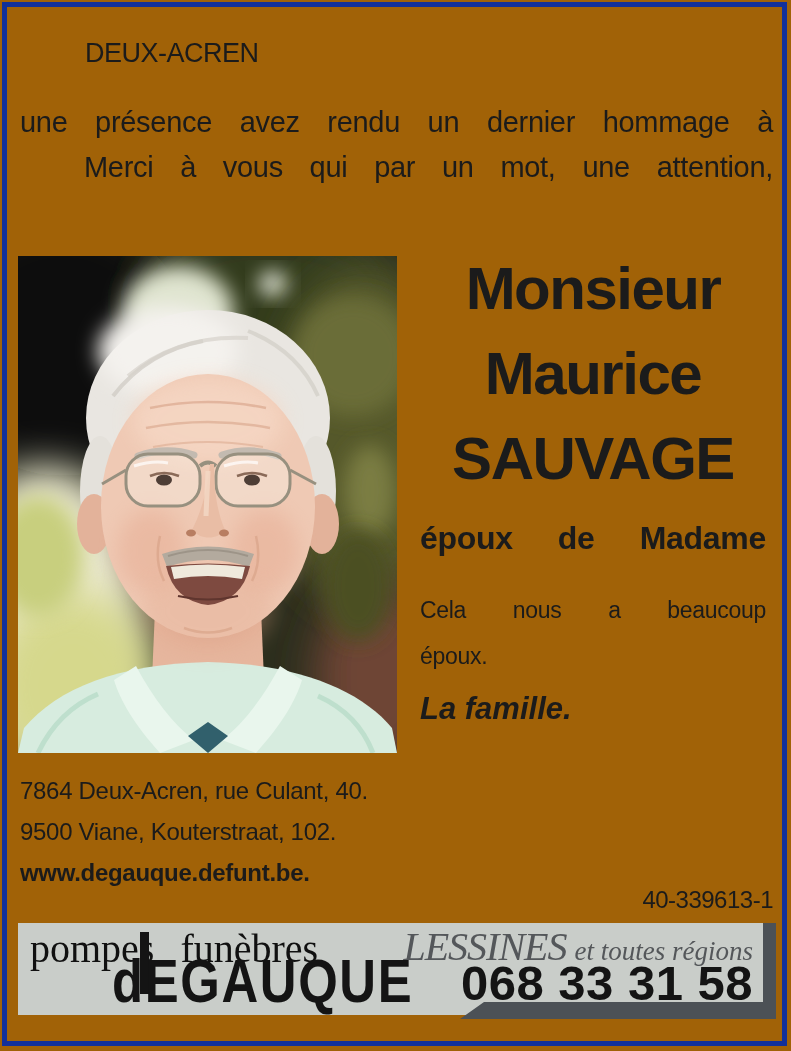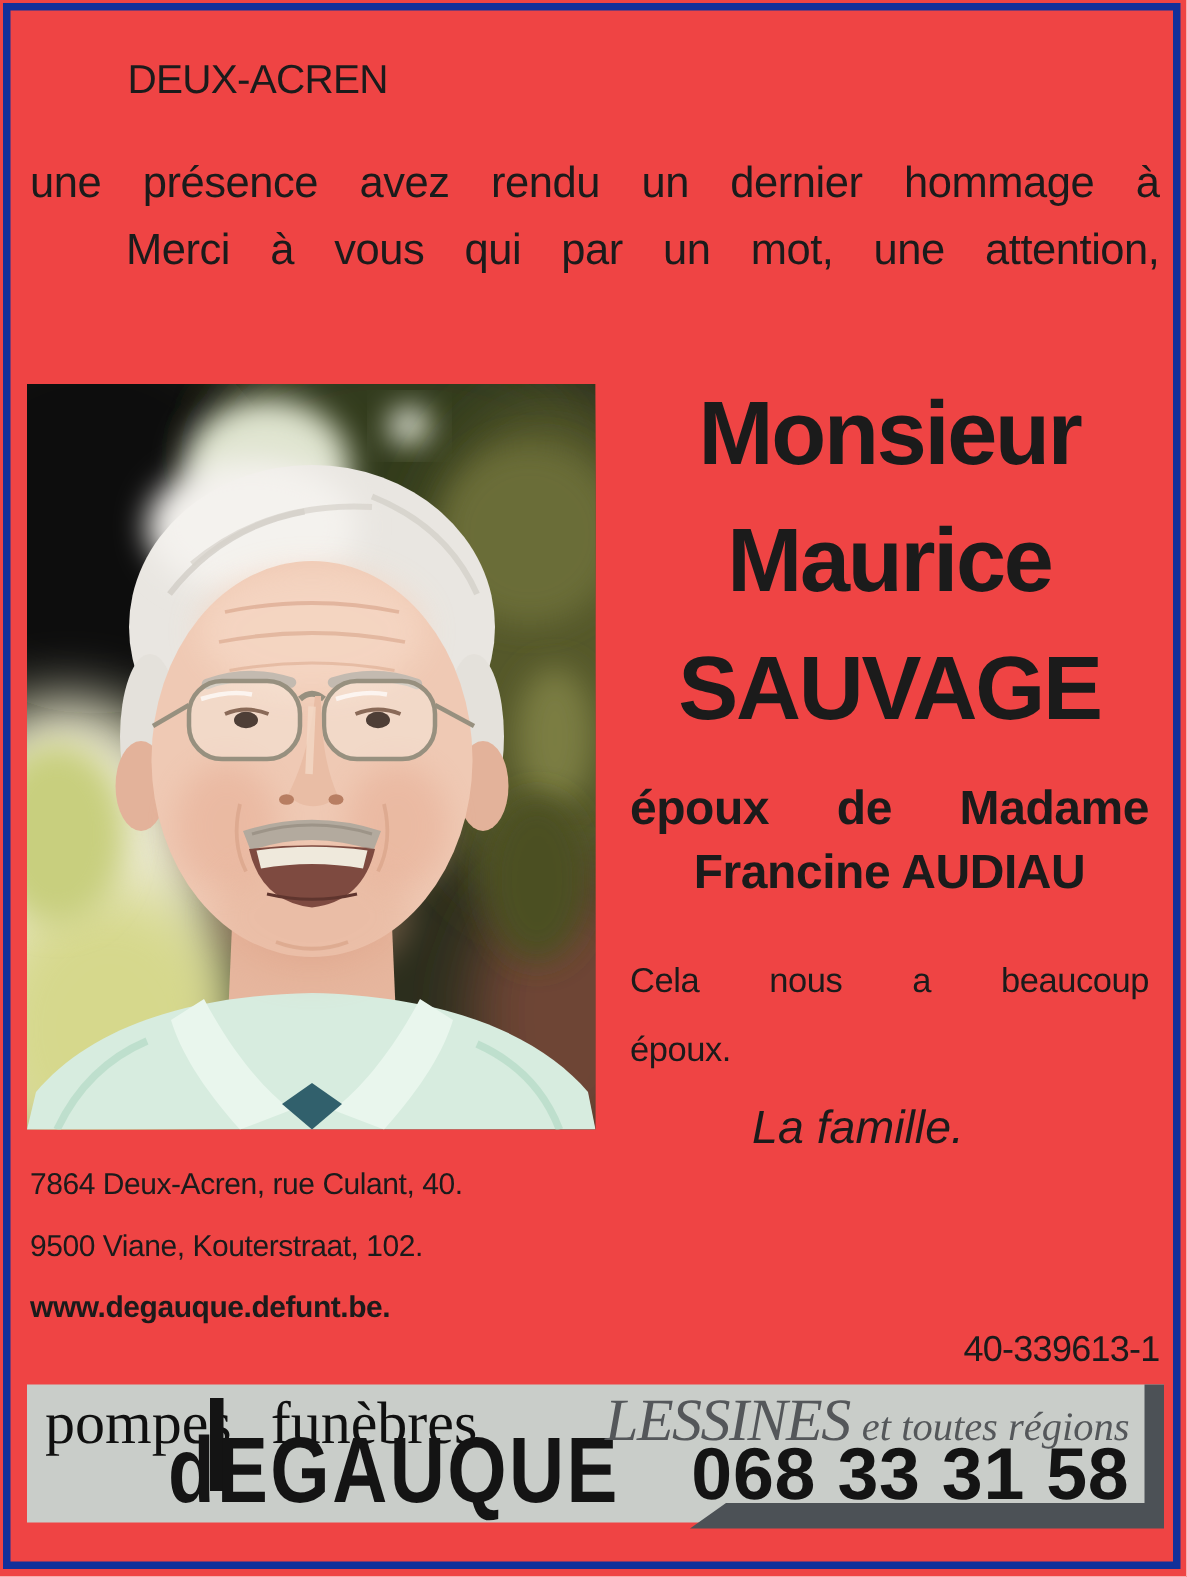--- a/index.html
+++ b/index.html
@@ -1,17 +1,17 @@
 <!DOCTYPE html>
 <html><head>
 <meta charset="utf-8">
 <style>
   html,body{margin:0;padding:0;background:#ffffff;}
   .page{
-    position:relative;width:791px;height:1051px;background:#ef4444;overflow:hidden;
+    position:relative;width:791px;height:1051px;background:#a16207;overflow:hidden;
     font-family:"Liberation Sans",sans-serif;color:#1b1b1b;
   }
   .frame{
     position:absolute;left:2px;top:2px;width:785px;height:1044px;
     border:5px solid #12309a;box-sizing:border-box;
   }
   .locality{
     position:absolute;left:85px;top:38px;font-size:27px;letter-spacing:-0.5px;
   }
   .intro{
@@ -31,24 +31,24 @@
     text-align:center;font-weight:bold;font-size:60px;line-height:85px;letter-spacing:-1.5px;
   }
   .relation{
     margin-top:16px;font-weight:bold;font-size:32px;line-height:43px;letter-spacing:-0.3px;
   }
   .relation .l2{text-align:center;}
   .thanks{
     margin-top:27px;font-size:23px;line-height:46px;letter-spacing:-0.3px;
   }
   .signature{
-    margin-top:12px;font-style:italic;font-size:31px;text-align:center;padding-right:42px;
+    margin-top:12px;font-style:italic;font-size:31px;text-align:left;padding-right:42px;font-weight:bold;
   }
   .address{
-    position:absolute;left:20px;top:770px;font-size:20px;line-height:41px;letter-spacing:-0.3px;
+    position:absolute;left:20px;top:770px;font-size:24px;line-height:41px;letter-spacing:-0.3px;
   }
   .address .web{font-weight:bold;}
   .refnum{
     position:absolute;right:18px;top:886px;font-size:24px;letter-spacing:-0.5px;
   }
   .banner{
     position:absolute;left:18px;top:923px;width:758px;height:92px;background:#c9cdc9;
   }
   .banner .swoosh{position:absolute;left:0;top:0;width:758px;height:98px;overflow:visible;}
   .brand-top{
@@ -177,21 +177,20 @@
   </div>
 
   <div class="rightcol">
     <div class="deceased">
       <div>Monsieur</div>
       <div>Maurice</div>
       <div>SAUVAGE</div>
     </div>
     <div class="relation">
       <div class="jline">époux de Madame</div>
-      <div class="l2">Francine AUDIAU</div>
     </div>
     <div class="thanks">
       <div class="jline">Cela nous a beaucoup</div>
       <div>époux.</div>
     </div>
     <div class="signature">La famille.</div>
   </div>
 
   <div class="address">
     <div>7864 Deux-Acren, rue Culant, 40.</div>

